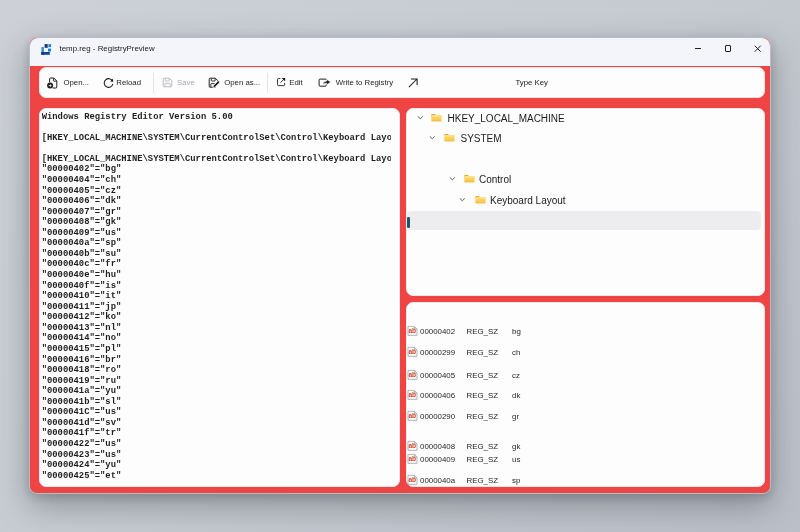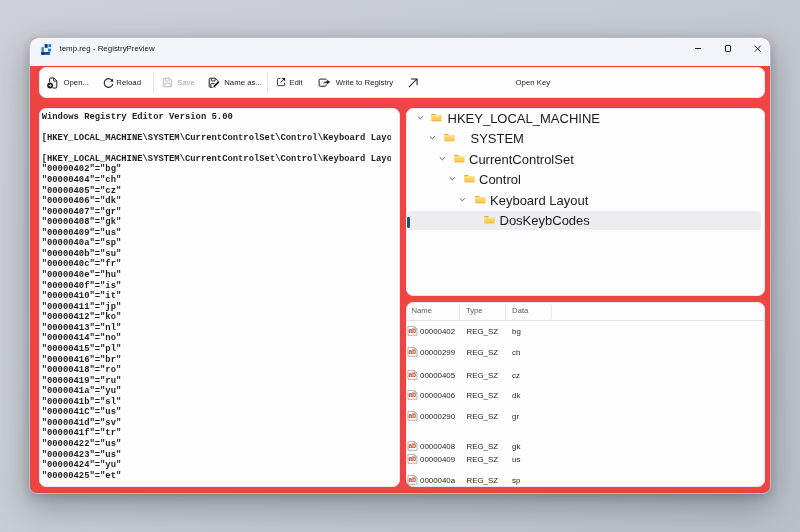--- a/index.html
+++ b/index.html
@@ -30,21 +30,21 @@
 .tbsep { position:absolute; top:4.5px; width:1px; height:20px; background:#e3e4e8; }
 .tbico { position:absolute; top:9.3px; }
 .editor pre {
   font-family:"Liberation Mono", monospace;
   font-size:8.85px; line-height:10.57px; font-weight:bold;
   color:#1e1e1e;
   position:absolute; left:1.7px; top:2.6px;
   white-space:pre; overflow:hidden; width:349px; height:372px;
 }
 .trow { position:absolute; left:0; width:100%; height:20.5px; }
-.trow .lbl { position:absolute; font-size:13px; color:#1b1b1b; top:50%; transform:translateY(-50%); white-space:nowrap; }
+.trow .lbl { position:absolute; font-size:10px; color:#1b1b1b; top:50%; transform:translateY(-50%); white-space:nowrap; }
 .trow svg { position:absolute; top:50%; transform:translateY(-50%); }
 .sel-bg { position:absolute; left:0px; top:101.9px; width:354.5px; height:18.8px; background:#ededf0; border-radius:4px; }
 .sel-pill { position:absolute; left:0.5px; top:107.9px; width:2.5px; height:10.7px; background:#16586c; border-radius:1.3px; }
 .thead { position:absolute; left:0; top:0; width:100%; height:18px; border-bottom:1px solid #e4e5e9; }
 .thead span { position:absolute; top:calc(50% - 1.8px); transform:translateY(-50%); font-size:7.7px; color:#5c5c5e; }
 .vsep { position:absolute; top:2px; width:1px; height:14px; background:#e4e5e9; }
 .drow { position:absolute; left:0; width:100%; height:21.3px; }
 .drow span { position:absolute; top:50%; transform:translateY(-50%); font-size:7.9px; color:#1f1f1f; white-space:nowrap; }
 .drow svg { position:absolute; top:50%; transform:translateY(-50%); }
 </style>
@@ -86,37 +86,37 @@
       <path d="M3.3 1.5 v2.2 q0 .3 .3 .3 h3.2 q.3 0 .3-.3 v-2.2" fill="none" stroke="#b9babf" stroke-width="0.9"></path>
       <path d="M2.9 9.5 V6.6 q0-.3 .3-.3 h4.6 q.3 0 .3 .3 v2.9" fill="none" stroke="#b9babf" stroke-width="0.9"></path>
     </svg>
     <div class="tbtxt" style="left:137px;color:#a7a8ac">Save</div>
     <svg class="tbico" style="left:168px" width="12" height="12" viewBox="0 0 12 12">
       <path d="M7.3 10.3 H2.2 q-1 0-1-1 V2.2 q0-1 1-1 h5.1 l2.5 2.5 v1.6" fill="none" stroke="#1d1d1d" stroke-width="1"></path>
       <path d="M3.3 1.5 v2.2 q0 .3 .3 .3 h3.2 q.3 0 .3-.3 v-2.2" fill="none" stroke="#1d1d1d" stroke-width="0.9"></path>
       <path d="M2.9 10 V6.9 q0-.3 .3-.3 h3.4" fill="none" stroke="#1d1d1d" stroke-width="0.9"></path>
       <path d="M11.3 5.9 l-4.3 4.3 l-2.2 .6 l.6 -2.2 l4.3 -4.3 q.7-.7 1.6 0 q.7 .8 0 1.6 z" fill="#1d1d1d" stroke="#fdfdfe" stroke-width="0.7"></path>
     </svg>
-    <div class="tbtxt" style="left:184.2px">Name as...</div>
+    <div class="tbtxt" style="left:184.2px">Open as...</div>
     <div class="tbsep" style="left:227px"></div>
     <svg class="tbico" style="left:236.2px" width="10" height="10" viewBox="0 0 11 11">
       <path d="M9.5 6.4 v2.1 q0 1-1 1 H2.7 q-1 0-1-1 V2.7 q0-1 1-1 h2.1" fill="none" stroke="#1d1d1d" stroke-width="1"></path>
       <path d="M6.3 1.1 h3.8 v3.8 z" fill="#1d1d1d"></path>
       <path d="M8.9 2.3 L5.0 6.2" stroke="#1d1d1d" stroke-width="1" fill="none"></path>
     </svg>
     <div class="tbtxt" style="left:249.3px">Edit</div>
     <svg class="tbico" style="left:277.5px" width="13" height="11" viewBox="0 0 13 11">
       <path d="M8.3 7.2 v1 q0 1-1 1 H2.1 q-1 0-1-1 V3.1 q0-1 1-1 h5.2 q1 0 1 .9" fill="none" stroke="#1d1d1d" stroke-width="1"></path>
       <path d="M8.7 2.3 l3.9 2.8 l-3.9 2.8 V6.2 q-2.6 0-3.8 1.4 q.2-3.3 3.8-3.5 z" fill="#1d1d1d" stroke="#fdfdfe" stroke-width="0.6"></path>
     </svg>
     <div class="tbtxt" style="left:295.7px">Write to Registry</div>
     <svg class="tbico" style="left:367.6px;top:10.3px" width="10" height="10" viewBox="0 0 10 10">
       <path d="M0.9 9.1 L8.5 1.5 M2.9 0.9 h6.2 v6.2" fill="none" stroke="#1d1d1d" stroke-width="1.05"></path>
     </svg>
-    <div class="tbtxt" style="left:475.5px">Open Key</div>
+    <div class="tbtxt" style="left:475.5px">Type Key</div>
   </div>
 
   <div class="card editor">
       <pre>Windows Registry Editor Version 5.00
 
 [HKEY_LOCAL_MACHINE\SYSTEM\CurrentControlSet\Control\Keyboard Layout]
 
 [HKEY_LOCAL_MACHINE\SYSTEM\CurrentControlSet\Control\Keyboard Layout\DosKeybCodes]
 "00000402"="bg"
 "00000404"="ch"
@@ -170,34 +170,21 @@
         <svg style="left:22.5px" width="7" height="5" viewBox="0 0 7 5">
           <polyline points="0.8,0.9 3.3,3.3 5.8,0.9" fill="none" stroke="#5d6066" stroke-width="1"></polyline>
         </svg>
         <svg style="left:37.5px" width="11" height="9" viewBox="0 0 11 9">
           <path d="M0.3 1.4 q0-1 1-1 h2.6 l1.3 1.3 h-3.9 z" fill="#e8a33c"></path>
           <rect x="0.3" y="0.9" width="4" height="2.2" rx="0.8" fill="#e8a33c"></rect>
           <rect x="0.3" y="1.6" width="10.3" height="6.2" rx="1.1" fill="#fbce58"></rect>
           <rect x="0.3" y="1.6" width="10.3" height="2.2" rx="1.1" fill="#ffe085"></rect>
           <rect x="0.3" y="7" width="10.3" height="0.8" rx="0.4" fill="#ecab3b"></rect>
         </svg>
-        <div class="lbl" style="left:64px">SYSTEM</div>
-      </div>
-      <div class="trow" style="top:39.35px">
-        <svg style="left:32px" width="7" height="5" viewBox="0 0 7 5">
-          <polyline points="0.8,0.9 3.3,3.3 5.8,0.9" fill="none" stroke="#5d6066" stroke-width="1"></polyline>
-        </svg>
-        <svg style="left:47.3px" width="11" height="9" viewBox="0 0 11 9">
-          <path d="M0.3 1.4 q0-1 1-1 h2.6 l1.3 1.3 h-3.9 z" fill="#e8a33c"></path>
-          <rect x="0.3" y="0.9" width="4" height="2.2" rx="0.8" fill="#e8a33c"></rect>
-          <rect x="0.3" y="1.6" width="10.3" height="6.2" rx="1.1" fill="#fbce58"></rect>
-          <rect x="0.3" y="1.6" width="10.3" height="2.2" rx="1.1" fill="#ffe085"></rect>
-          <rect x="0.3" y="7" width="10.3" height="0.8" rx="0.4" fill="#ecab3b"></rect>
-        </svg>
-        <div class="lbl" style="left:62.5px">CurrentControlSet</div>
+        <div class="lbl" style="left:54px">SYSTEM</div>
       </div>
       <div class="trow" style="top:59.900000000000006px">
         <svg style="left:42px" width="7" height="5" viewBox="0 0 7 5">
           <polyline points="0.8,0.9 3.3,3.3 5.8,0.9" fill="none" stroke="#5d6066" stroke-width="1"></polyline>
         </svg>
         <svg style="left:57.3px" width="11" height="9" viewBox="0 0 11 9">
           <path d="M0.3 1.4 q0-1 1-1 h2.6 l1.3 1.3 h-3.9 z" fill="#e8a33c"></path>
           <rect x="0.3" y="0.9" width="4" height="2.2" rx="0.8" fill="#e8a33c"></rect>
           <rect x="0.3" y="1.6" width="10.3" height="6.2" rx="1.1" fill="#fbce58"></rect>
           <rect x="0.3" y="1.6" width="10.3" height="2.2" rx="1.1" fill="#ffe085"></rect>
@@ -211,41 +198,23 @@
         </svg>
         <svg style="left:68px" width="11" height="9" viewBox="0 0 11 9">
           <path d="M0.3 1.4 q0-1 1-1 h2.6 l1.3 1.3 h-3.9 z" fill="#e8a33c"></path>
           <rect x="0.3" y="0.9" width="4" height="2.2" rx="0.8" fill="#e8a33c"></rect>
           <rect x="0.3" y="1.6" width="10.3" height="6.2" rx="1.1" fill="#fbce58"></rect>
           <rect x="0.3" y="1.6" width="10.3" height="2.2" rx="1.1" fill="#ffe085"></rect>
           <rect x="0.3" y="7" width="10.3" height="0.8" rx="0.4" fill="#ecab3b"></rect>
         </svg>
         <div class="lbl" style="left:83.5px">Keyboard Layout</div>
       </div>
-      <div class="trow" style="top:101px">
-        <svg style="left:77.5px" width="11" height="9" viewBox="0 0 11 9">
-          <path d="M0.3 1.4 q0-1 1-1 h2.6 l1.3 1.3 h-3.9 z" fill="#e8a33c"></path>
-          <rect x="0.3" y="0.9" width="4" height="2.2" rx="0.8" fill="#e8a33c"></rect>
-          <rect x="0.3" y="1.6" width="10.3" height="6.2" rx="1.1" fill="#fbce58"></rect>
-          <rect x="0.3" y="1.6" width="10.3" height="2.2" rx="1.1" fill="#ffe085"></rect>
-          <rect x="0.3" y="7" width="10.3" height="0.8" rx="0.4" fill="#ecab3b"></rect>
-        </svg>
-        <div class="lbl" style="left:93px">DosKeybCodes</div>
-      </div>
     </div>
 
   <div class="card table" id="table">
-    <div class="thead">
-      <span style="left:5px">Name</span>
-      <span style="left:59.4px">Type</span>
-      <span style="left:105.6px">Data</span>
-      <div class="vsep" style="left:52.7px"></div>
-      <div class="vsep" style="left:98.7px"></div>
-      <div class="vsep" style="left:144.5px"></div>
-    </div>
   <div class="drow" style="top:17.5px">
         <svg style="left:0.6px" width="11" height="11" viewBox="0 0 11 11">
           <path d="M1 0.8 h6.4 l2.6 2.6 v6.4 h-9 z" fill="#fff" stroke="#a0a0a2" stroke-width="0.8"></path>
           <path d="M7.4 0.8 v2.6 h2.6" fill="none" stroke="#a0a0a2" stroke-width="0.8"></path>
           <text x="1.4" y="7.7" font-size="6.6" font-weight="bold" fill="#d14224" font-family="Liberation Sans">ab</text>
         </svg>
         <span style="left:13.5px">00000402</span>
         <span style="left:60px">REG_SZ</span>
         <span style="left:105.6px">bg</span>
       </div>

